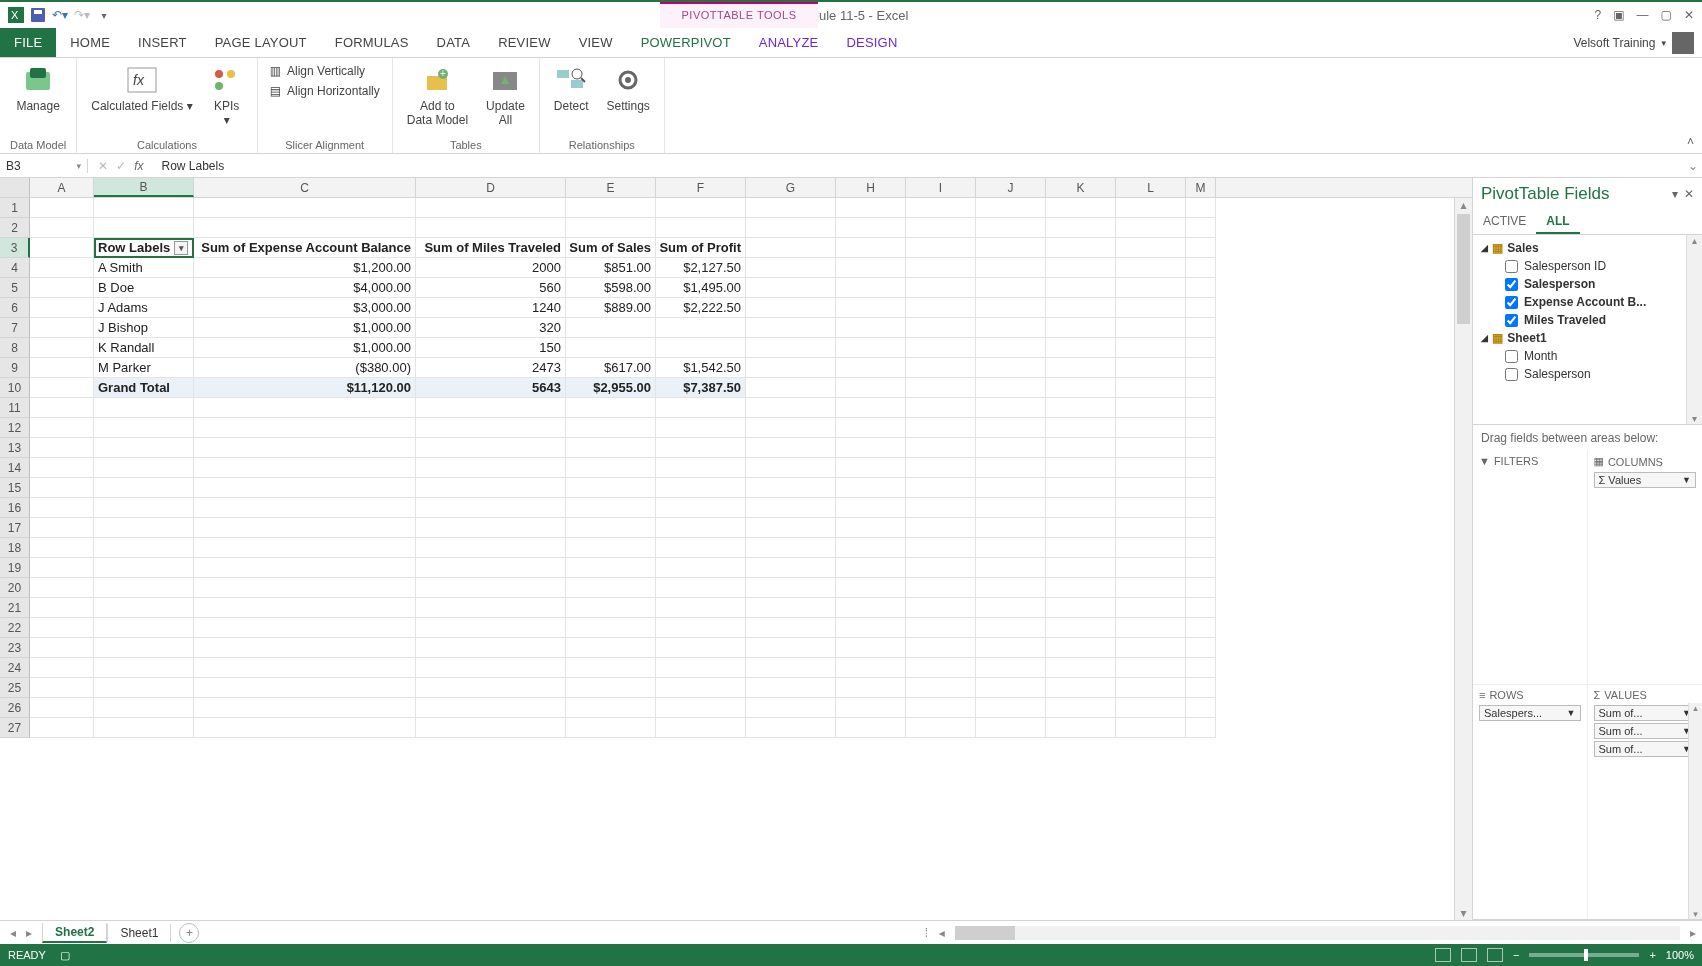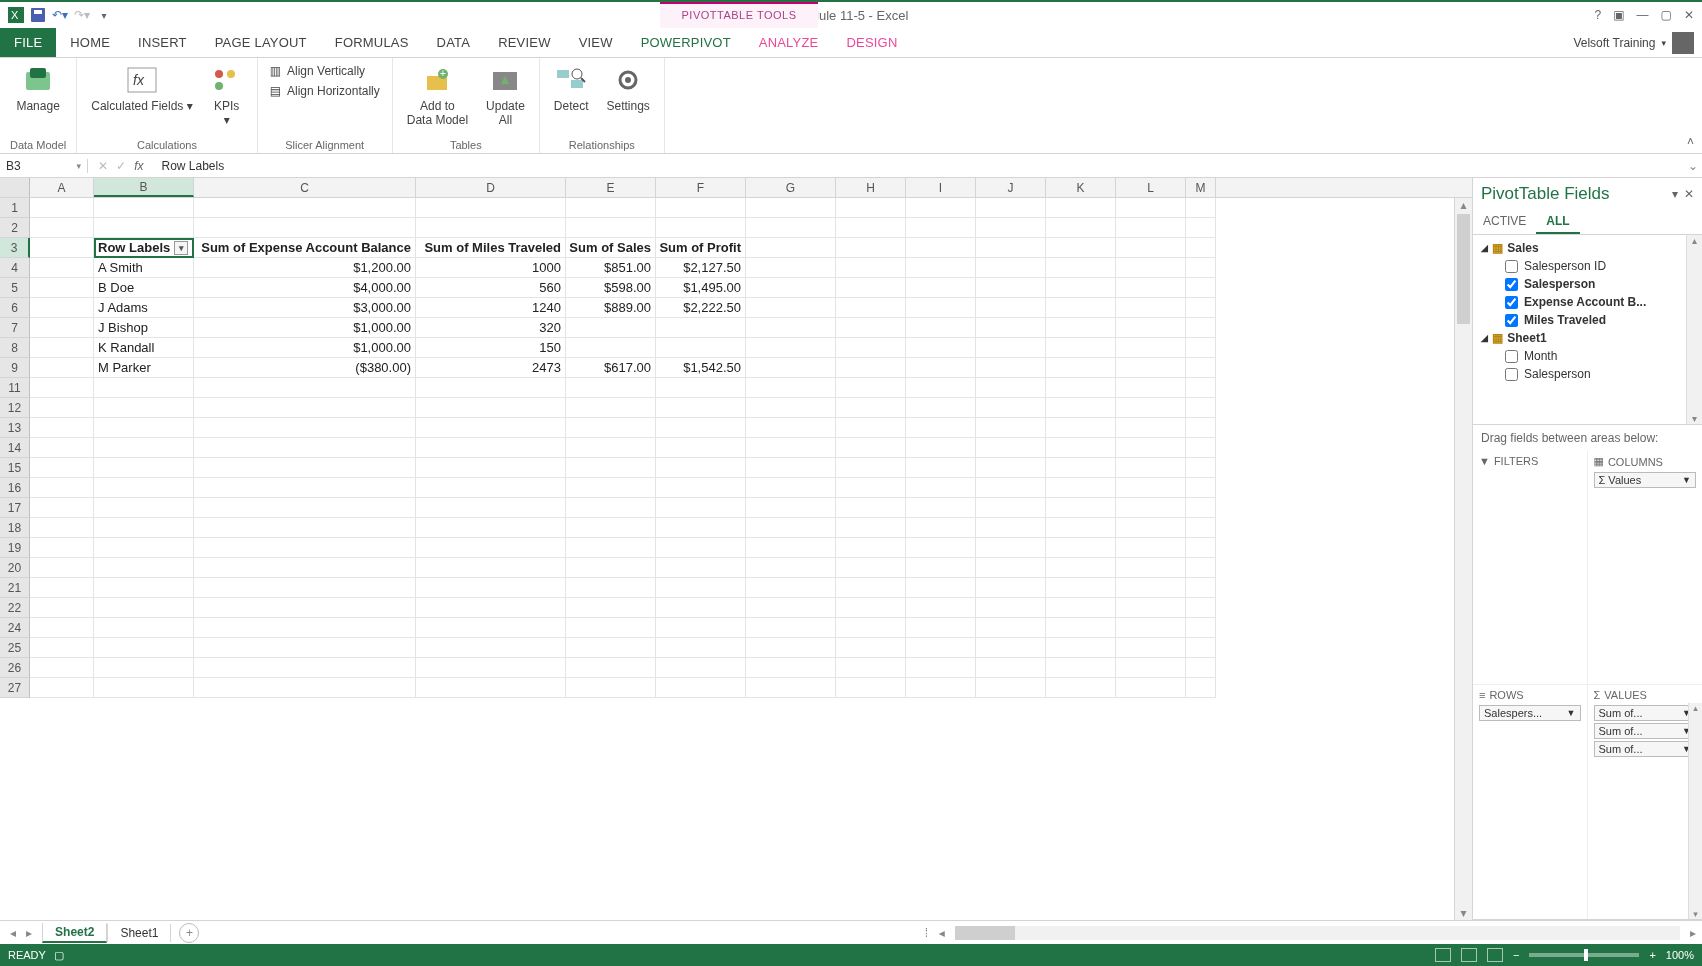--- a/index.html
+++ b/index.html
@@ -11,21 +11,21 @@
 .titlebar .qat-icon { width: 16px; height: 16px; display: inline-flex; align-items: center; justify-content: center; color: #217346; }
 .titlebar .title-center { position: absolute; left: 50%; transform: translateX(-50%); font-size: 13px; color: #666; }
 .titlebar .title-right { position: absolute; right: 8px; display: flex; align-items: center; gap: 12px; }
 .pivottable-tools { position: absolute; left: 660px; width: 158px; height: 26px; background: #fdf2f9; border-top: 2px solid #c3006c; text-align: center; font-size: 11px; color: #a94489; padding-top: 5px; letter-spacing: 0.5px;}
 
 
 .tabbar { height: 30px; background: #fff; display: flex; align-items: stretch; border-bottom: 1px solid #d4d4d4; }
 .tabbar .tab { padding: 0 14px; display: flex; align-items: center; font-size: 13px; color: #444; text-transform: uppercase; letter-spacing: 0.2px; }
 .tabbar .tab.file { background: #217346; color: #fff; }
 .tabbar .tab.active { color: #217346; }
-.tabbar .tab.context { color: #ec4899; }
+.tabbar .tab.context { color: #6d28d9; }
 .tabbar .spacer { flex: 1; }
 .tabbar .user { padding-right: 8px; display: flex; align-items: center; font-size: 12px; color: #444; gap: 6px; }
 .tabbar .avatar { width: 22px; height: 22px; background: #666; }
 
 
 .ribbon { height: 96px; background: #fff; border-bottom: 1px solid #d4d4d4; display: flex; position: relative; }
 .ribbon-group { border-right: 1px solid #e6e6e6; padding: 4px 10px 2px 10px; display: flex; flex-direction: column; align-items: center; position: relative; }
 .ribbon-group .group-body { flex: 1; display: flex; align-items: flex-start; gap: 10px; }
 .ribbon-group .group-label { font-size: 11px; color: #666; text-align: center; padding-top: 2px; }
 .ribbon-btn { display: flex; flex-direction: column; align-items: center; gap: 4px; padding: 2px 4px; }
@@ -94,21 +94,21 @@
 .area:nth-child(odd){ border-right:1px solid #eee;}
 .area:nth-child(1),.area:nth-child(2){ border-bottom:1px solid #eee;}
 .area-title { font-size: 11px; color: #666; display: flex; align-items: center; gap: 4px; margin-bottom: 4px; }
 .area-items { flex:1; display:flex; flex-direction:column; gap:2px; overflow:hidden;}
 .area-item { border: 1px solid #bbb; background: #f6f6f6; padding: 1px 4px; font-size: 11px; display: flex; justify-content: space-between; align-items: center; }
 .defer-row { padding: 6px 8px; display: flex; align-items: center; justify-content: space-between; font-size: 12px; }
 .defer-row button { padding: 2px 8px; font-size: 11px; color:#aaa; background:#f3f3f3; border:1px solid #ddd;}
 
 
 .statusbar { height: 22px; background: #217346; color: #fff; display: flex; align-items: center; justify-content: space-between; padding: 0 8px; font-size: 11px; }
-.statusbar .left { display: flex; align-items: center; gap: 8px; }
+.statusbar .left { display: flex; align-items: center; gap: 14px; }
 .statusbar .right { display: flex; align-items: center; gap: 10px; }
 .view-btn { width: 16px; height: 14px; border: 1px solid rgba(255,255,255,0.6); }
 .zoom-slider { width: 110px; height: 4px; background: rgba(255,255,255,0.4); position: relative; }
 .zoom-slider::after { content:''; position:absolute; left:50%; top:-4px; width:4px; height:12px; background:#fff;}
 
 svg { display: block; }
 </style>
 </head>
 <body>
 
@@ -349,21 +349,21 @@
           <div class="cell" style="width: 70px;"></div>
           <div class="cell" style="width: 70px;"></div>
           <div class="cell" style="width: 70px;"></div>
           <div class="cell" style="width: 30px;"></div>
         </div>
         <div class="grid-row">
           <div class="row-header">4</div>
           <div class="cell" style="width: 64px;"></div>
           <div class="cell" style="width: 100px;">A Smith</div>
           <div class="cell r" style="width: 222px;">$1,200.00</div>
-          <div class="cell r" style="width: 150px;">1000</div>
+          <div class="cell r" style="width: 150px;">2000</div>
           <div class="cell r" style="width: 90px;">$851.00</div>
           <div class="cell r" style="width: 90px;">$2,127.50</div>
           <div class="cell" style="width: 90px;"></div>
           <div class="cell" style="width: 70px;"></div>
           <div class="cell" style="width: 70px;"></div>
           <div class="cell" style="width: 70px;"></div>
           <div class="cell" style="width: 70px;"></div>
           <div class="cell" style="width: 70px;"></div>
           <div class="cell" style="width: 30px;"></div>
         </div>
@@ -441,20 +441,36 @@
           <div class="cell r" style="width: 90px;">$1,542.50</div>
           <div class="cell" style="width: 90px;"></div>
           <div class="cell" style="width: 70px;"></div>
           <div class="cell" style="width: 70px;"></div>
           <div class="cell" style="width: 70px;"></div>
           <div class="cell" style="width: 70px;"></div>
           <div class="cell" style="width: 70px;"></div>
           <div class="cell" style="width: 30px;"></div>
         </div>
         <div class="grid-row">
+          <div class="row-header">10</div>
+          <div class="cell" style="width: 64px;"></div>
+          <div class="cell total-row" style="width: 100px;">Grand Total</div>
+          <div class="cell total-row r" style="width: 222px;">$11,120.00</div>
+          <div class="cell total-row r" style="width: 150px;">5643</div>
+          <div class="cell total-row r" style="width: 90px;">$2,955.00</div>
+          <div class="cell total-row r" style="width: 90px;">$7,387.50</div>
+          <div class="cell" style="width: 90px;"></div>
+          <div class="cell" style="width: 70px;"></div>
+          <div class="cell" style="width: 70px;"></div>
+          <div class="cell" style="width: 70px;"></div>
+          <div class="cell" style="width: 70px;"></div>
+          <div class="cell" style="width: 70px;"></div>
+          <div class="cell" style="width: 30px;"></div>
+        </div>
+        <div class="grid-row">
           <div class="row-header">11</div>
           <div class="cell" style="width: 64px;"></div>
           <div class="cell" style="width: 100px;"></div>
           <div class="cell" style="width: 222px;"></div>
           <div class="cell" style="width: 150px;"></div>
           <div class="cell" style="width: 90px;"></div>
           <div class="cell" style="width: 90px;"></div>
           <div class="cell" style="width: 90px;"></div>
           <div class="cell" style="width: 70px;"></div>
           <div class="cell" style="width: 70px;"></div>
@@ -618,20 +634,36 @@
           <div class="cell" style="width: 90px;"></div>
           <div class="cell" style="width: 70px;"></div>
           <div class="cell" style="width: 70px;"></div>
           <div class="cell" style="width: 70px;"></div>
           <div class="cell" style="width: 70px;"></div>
           <div class="cell" style="width: 70px;"></div>
           <div class="cell" style="width: 30px;"></div>
         </div>
         <div class="grid-row">
           <div class="row-header">22</div>
+          <div class="cell" style="width: 64px;"></div>
+          <div class="cell" style="width: 100px;"></div>
+          <div class="cell" style="width: 222px;"></div>
+          <div class="cell" style="width: 150px;"></div>
+          <div class="cell" style="width: 90px;"></div>
+          <div class="cell" style="width: 90px;"></div>
+          <div class="cell" style="width: 90px;"></div>
+          <div class="cell" style="width: 70px;"></div>
+          <div class="cell" style="width: 70px;"></div>
+          <div class="cell" style="width: 70px;"></div>
+          <div class="cell" style="width: 70px;"></div>
+          <div class="cell" style="width: 70px;"></div>
+          <div class="cell" style="width: 30px;"></div>
+        </div>
+        <div class="grid-row">
+          <div class="row-header">23</div>
           <div class="cell" style="width: 64px;"></div>
           <div class="cell" style="width: 100px;"></div>
           <div class="cell" style="width: 222px;"></div>
           <div class="cell" style="width: 150px;"></div>
           <div class="cell" style="width: 90px;"></div>
           <div class="cell" style="width: 90px;"></div>
           <div class="cell" style="width: 90px;"></div>
           <div class="cell" style="width: 70px;"></div>
           <div class="cell" style="width: 70px;"></div>
           <div class="cell" style="width: 70px;"></div>

